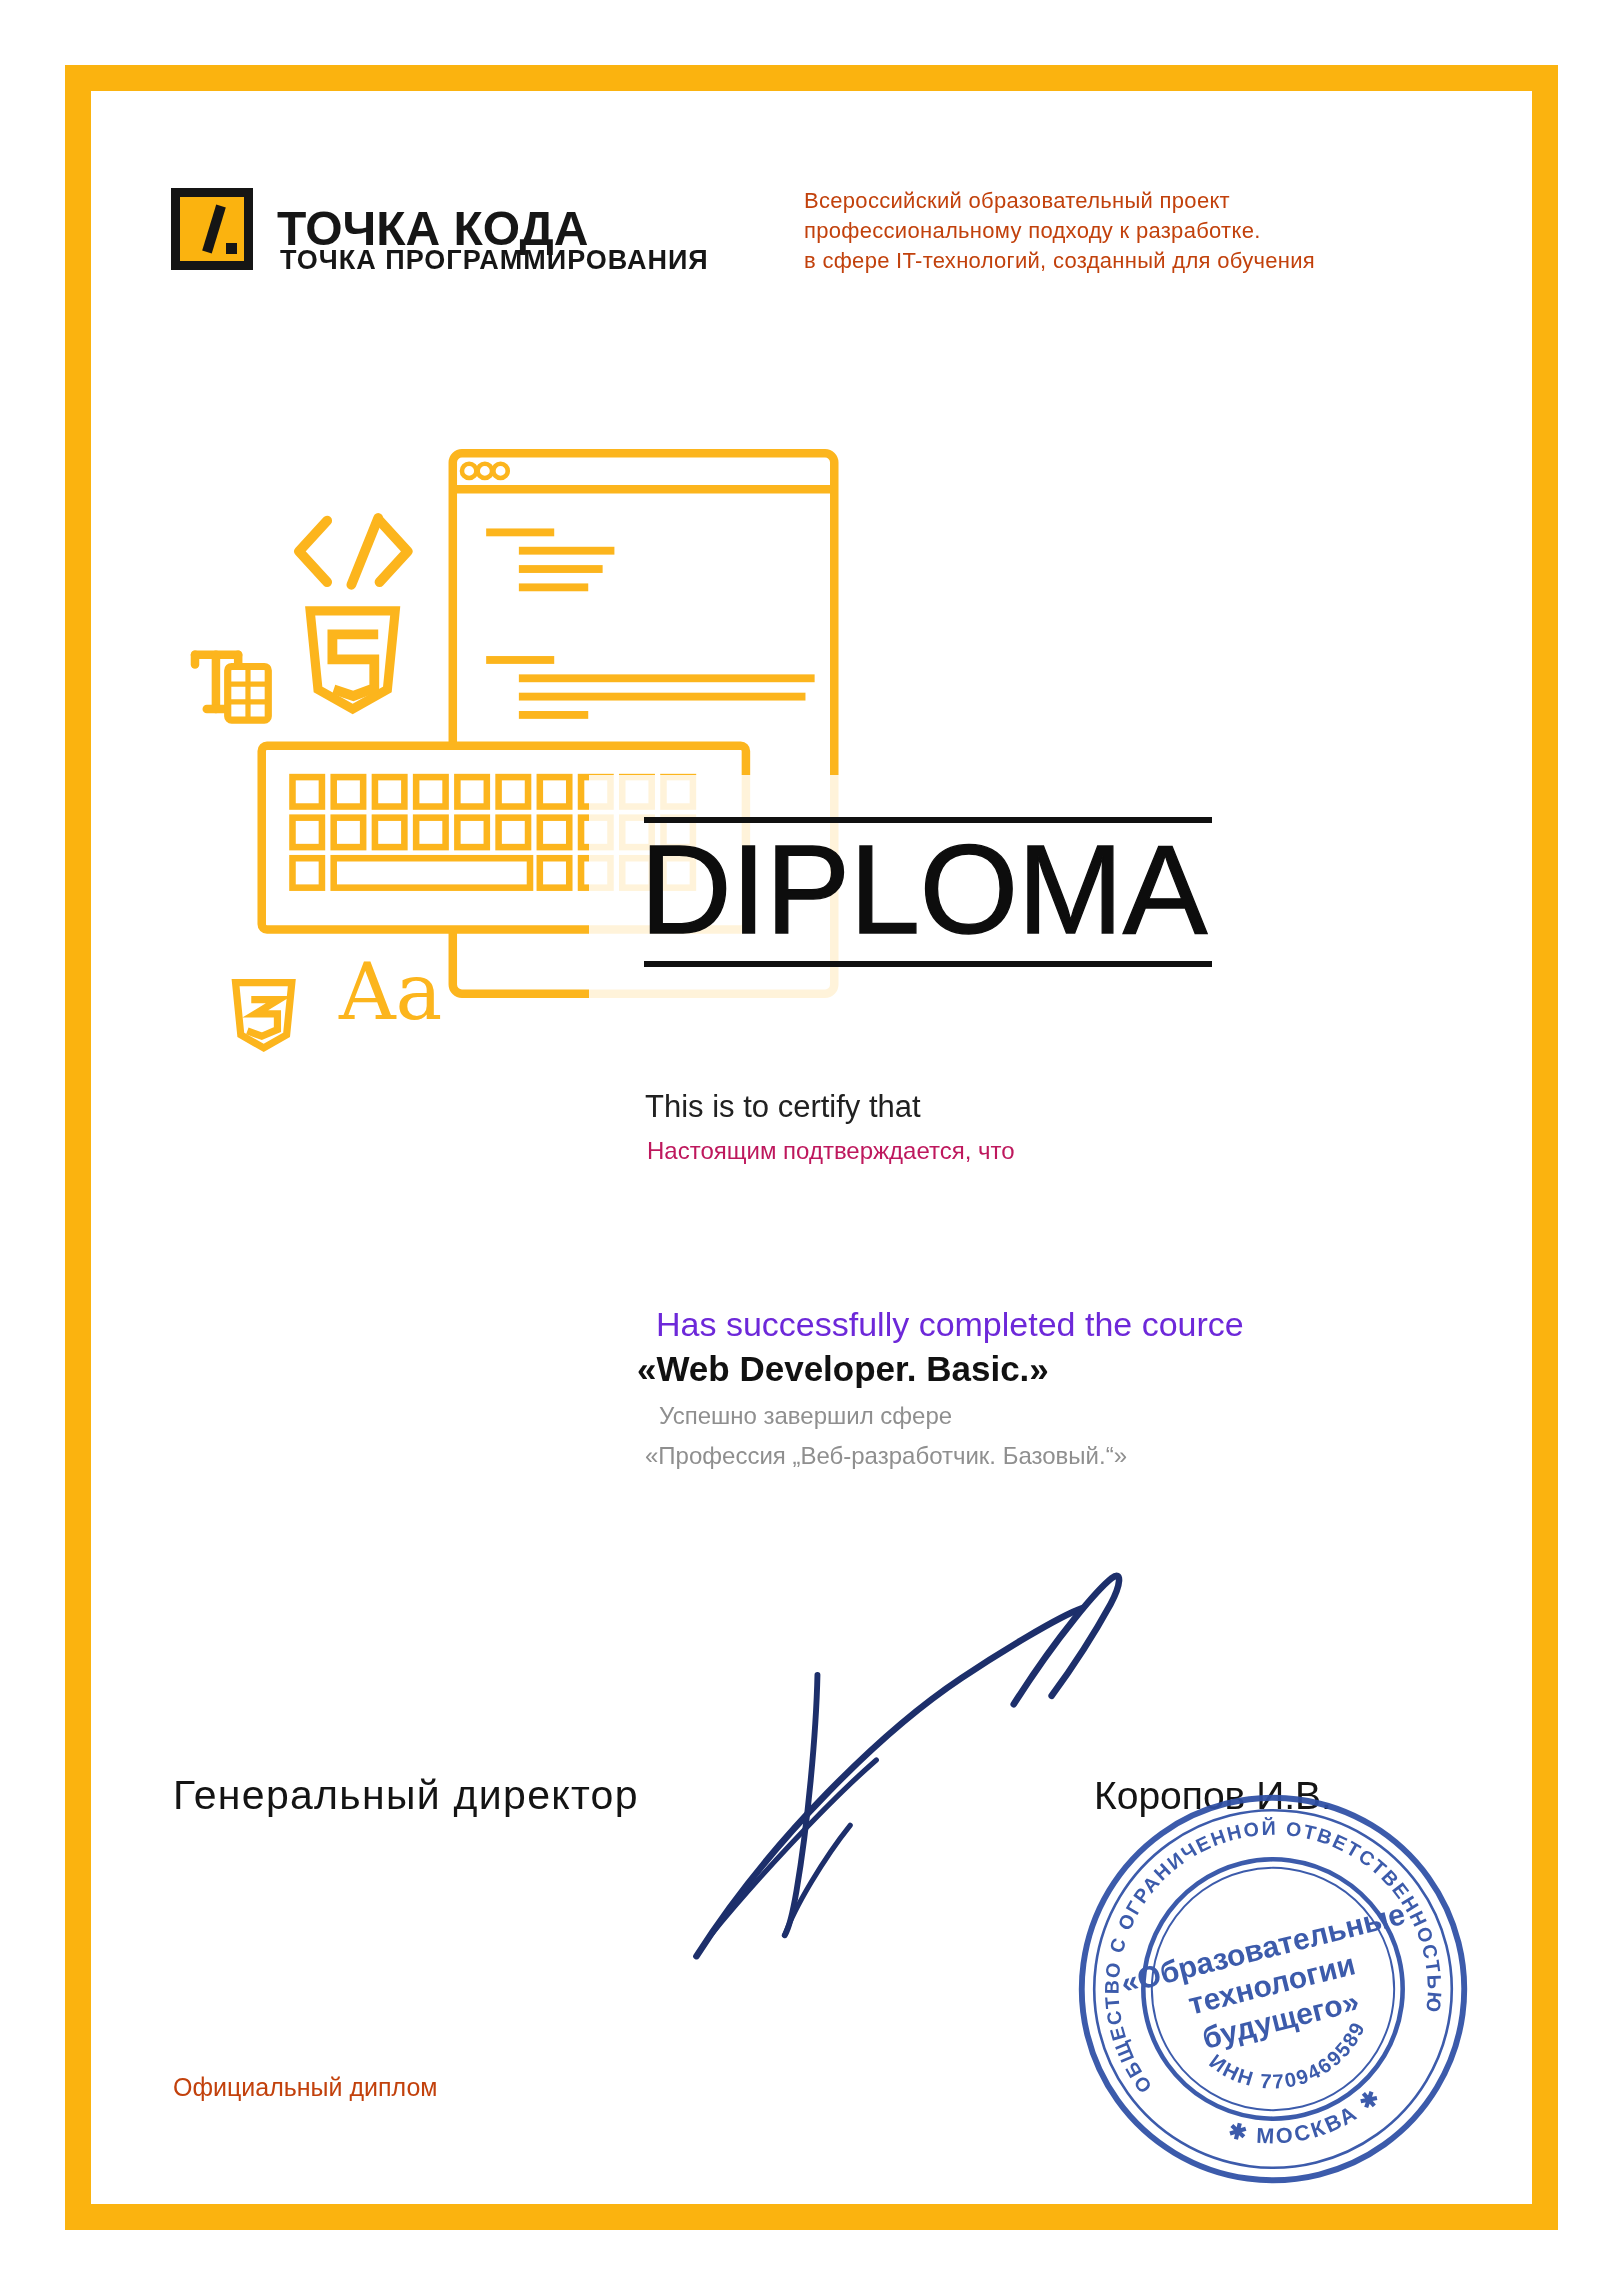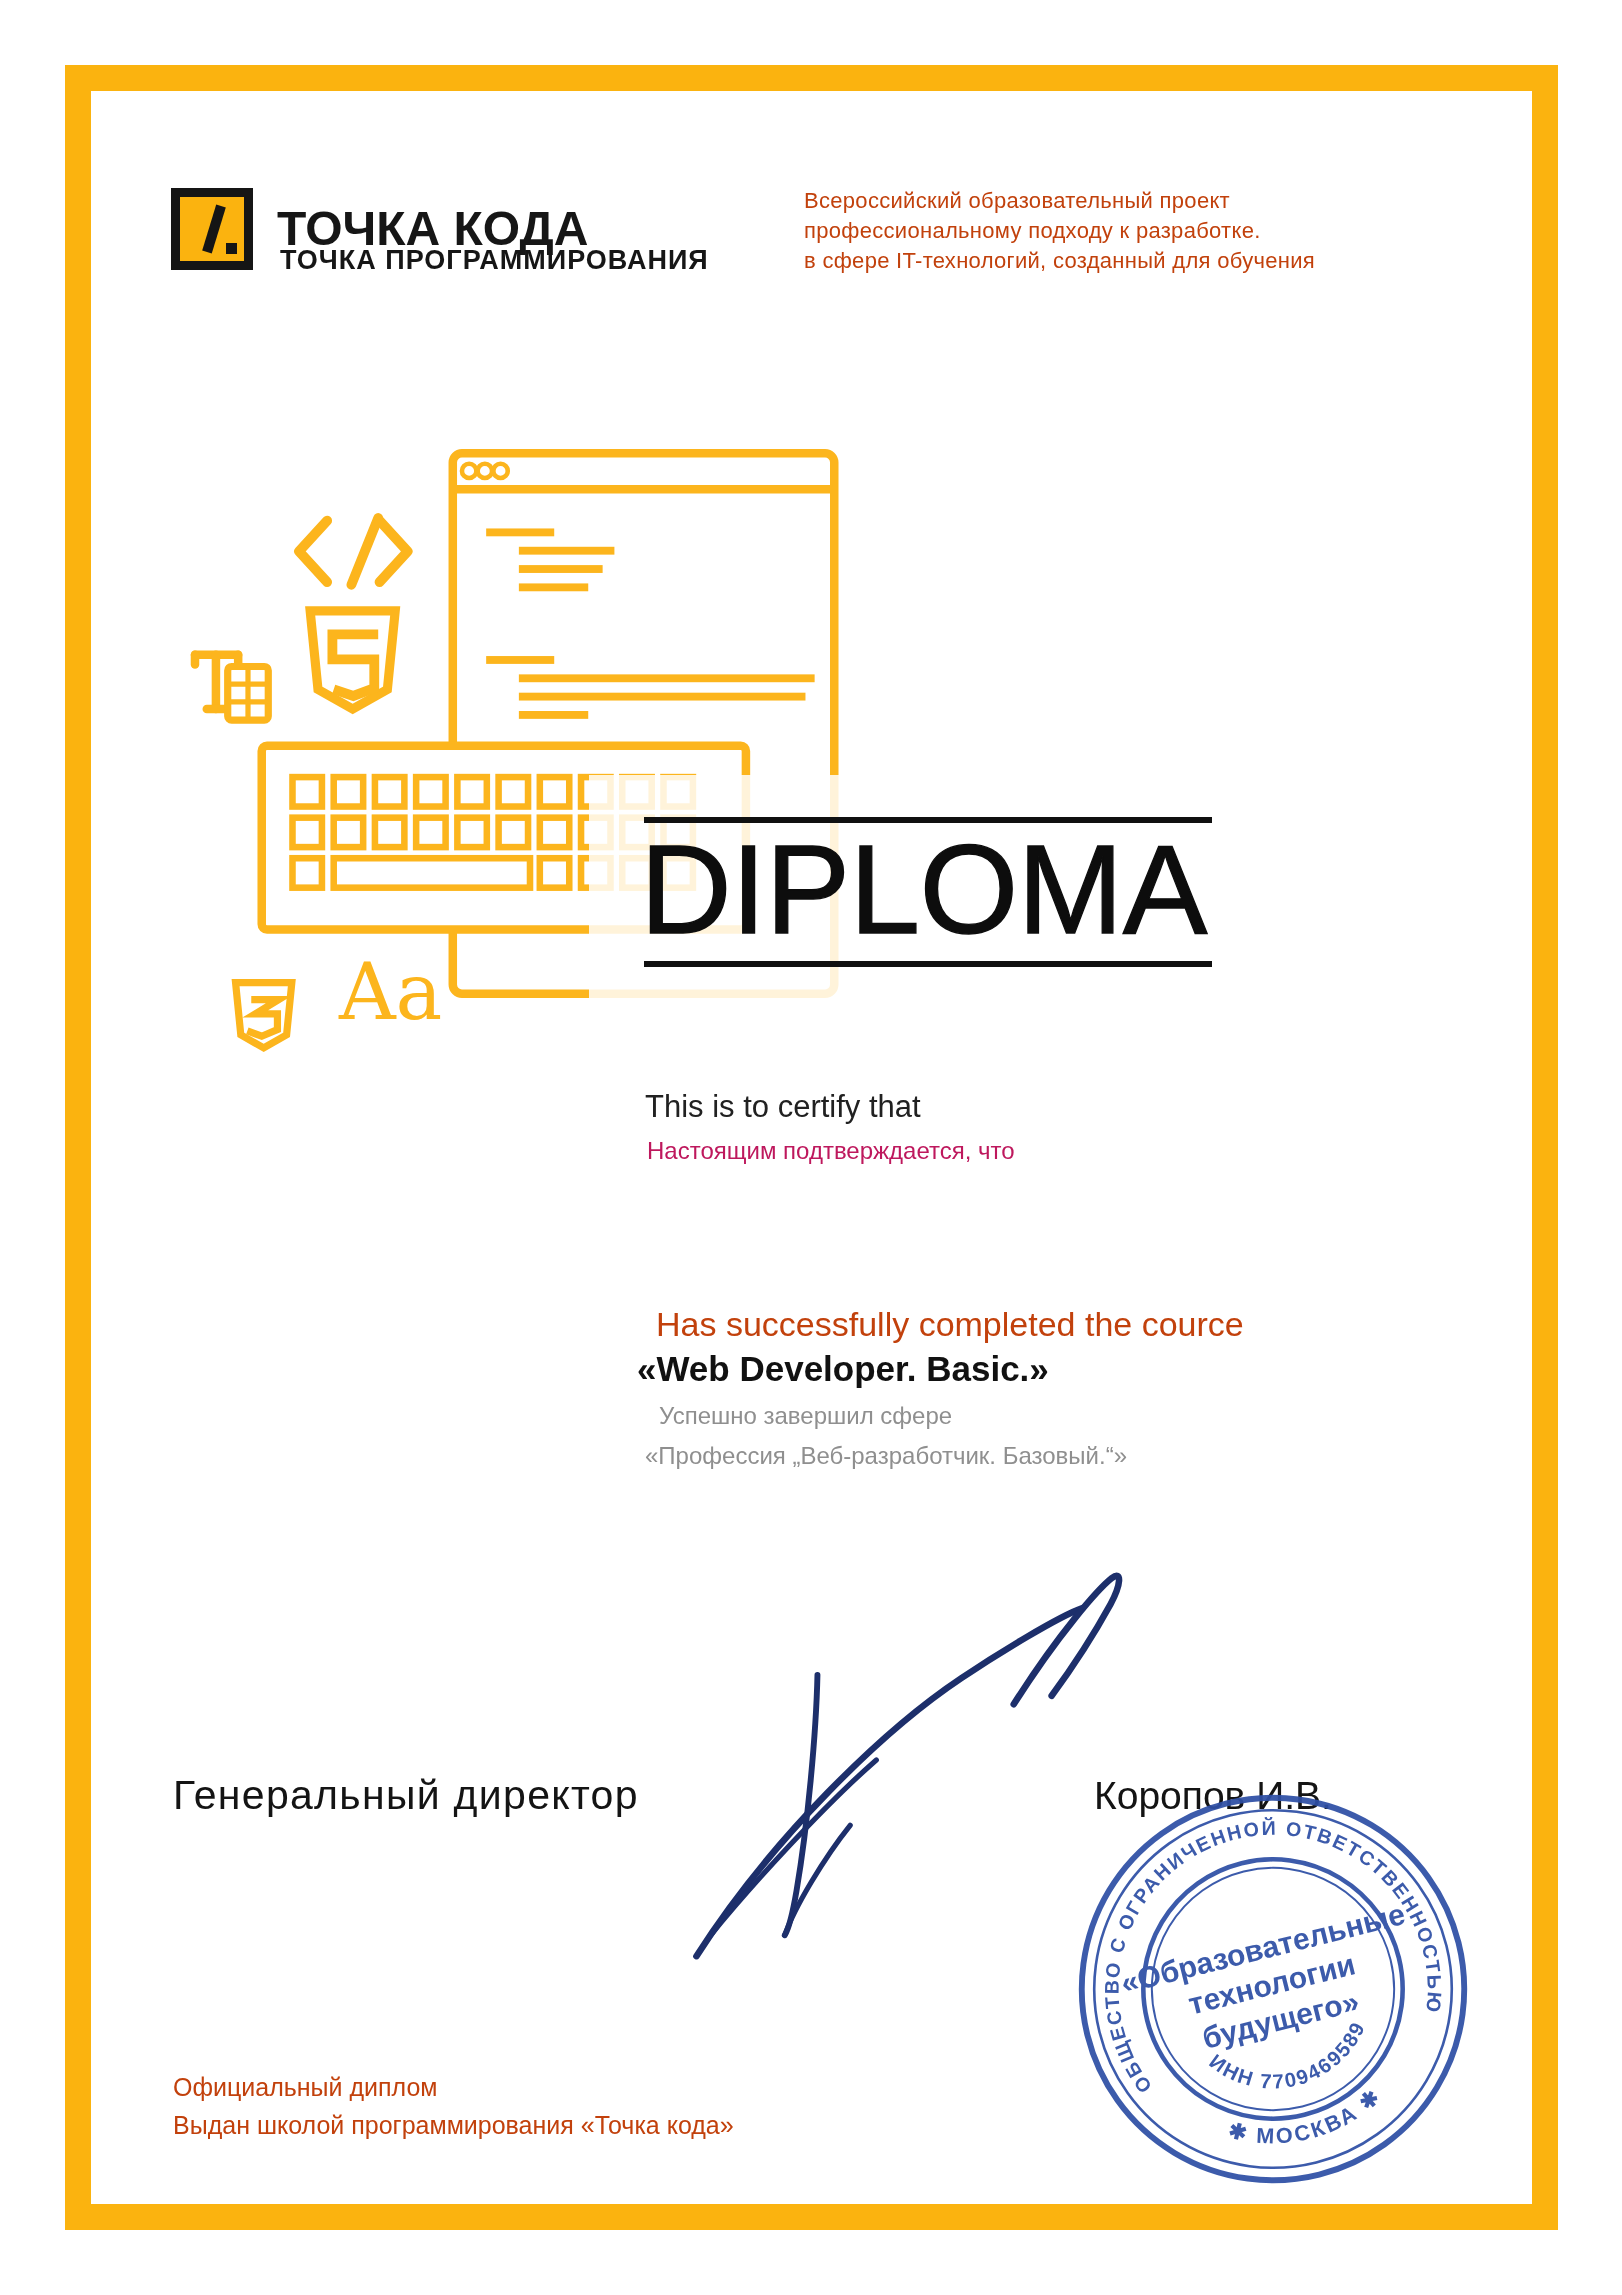--- a/index.html
+++ b/index.html
@@ -28,21 +28,21 @@
         background:rgba(255,255,255,.84);}
   
   .rule{position:absolute;left:644px;width:568px;height:5.9px;background:#101010;}
   .rule.top{top:817px;}
   .rule.bottom{top:961px;}
   .diploma-title{position:absolute;left:640px;top:826px;font-size:127px;font-weight:400;
         color:#0d0d0d;line-height:1;letter-spacing:-0.7px;-webkit-text-stroke:1.3px #0d0d0d;
         white-space:nowrap;}
   .certify-en{position:absolute;left:645px;top:1091px;font-size:31px;color:#212121;line-height:1;}
   .certify-ru{position:absolute;left:647px;top:1139px;font-size:24px;color:#be185d;line-height:1;}
-  .completed-en{position:absolute;left:656px;top:1307px;font-size:34px;color:#c2410c;line-height:1;}
+  .completed-en{position:absolute;left:656px;top:1307px;font-size:34px;color:#6d28d9;line-height:1;}
   .course-en{position:absolute;left:637px;top:1351px;font-size:35px;font-weight:700;color:#111;line-height:1;}
   .completed-ru{position:absolute;left:659px;top:1404px;font-size:24px;color:#8F8F8F;line-height:1;}
   .course-ru{position:absolute;left:645px;top:1444px;font-size:24px;color:#8F8F8F;line-height:1;}
   
   .role{position:absolute;left:173px;top:1775px;font-size:41px;font-weight:400;color:#141414;
         letter-spacing:1.3px;line-height:1;white-space:nowrap;}
   .name{position:absolute;left:1094px;top:1776px;font-size:39px;font-weight:400;color:#141414;
         line-height:1;white-space:nowrap;}
   .sig{position:absolute;left:667px;top:1570px;width:471px;height:406px;}
   .stamp{position:absolute;left:1070px;top:1786px;width:406px;height:406px;opacity:.93;}
@@ -213,17 +213,16 @@
         </text>
         <text class="st-center" x="310" y="262" text-anchor="middle">«Образовательные</text>
         <text class="st-center" x="310" y="318" text-anchor="middle">технологии</text>
         <text class="st-center" x="310" y="374" text-anchor="middle">будущего»</text>
       </g>
     </g>
   </svg>
 
   <div class="footer">
     <div>Официальный диплом</div>
-    <div>Выдан школой программирования «Точка кода»</div>
   </div>
 
 </div>
 
 
 </body></html>

